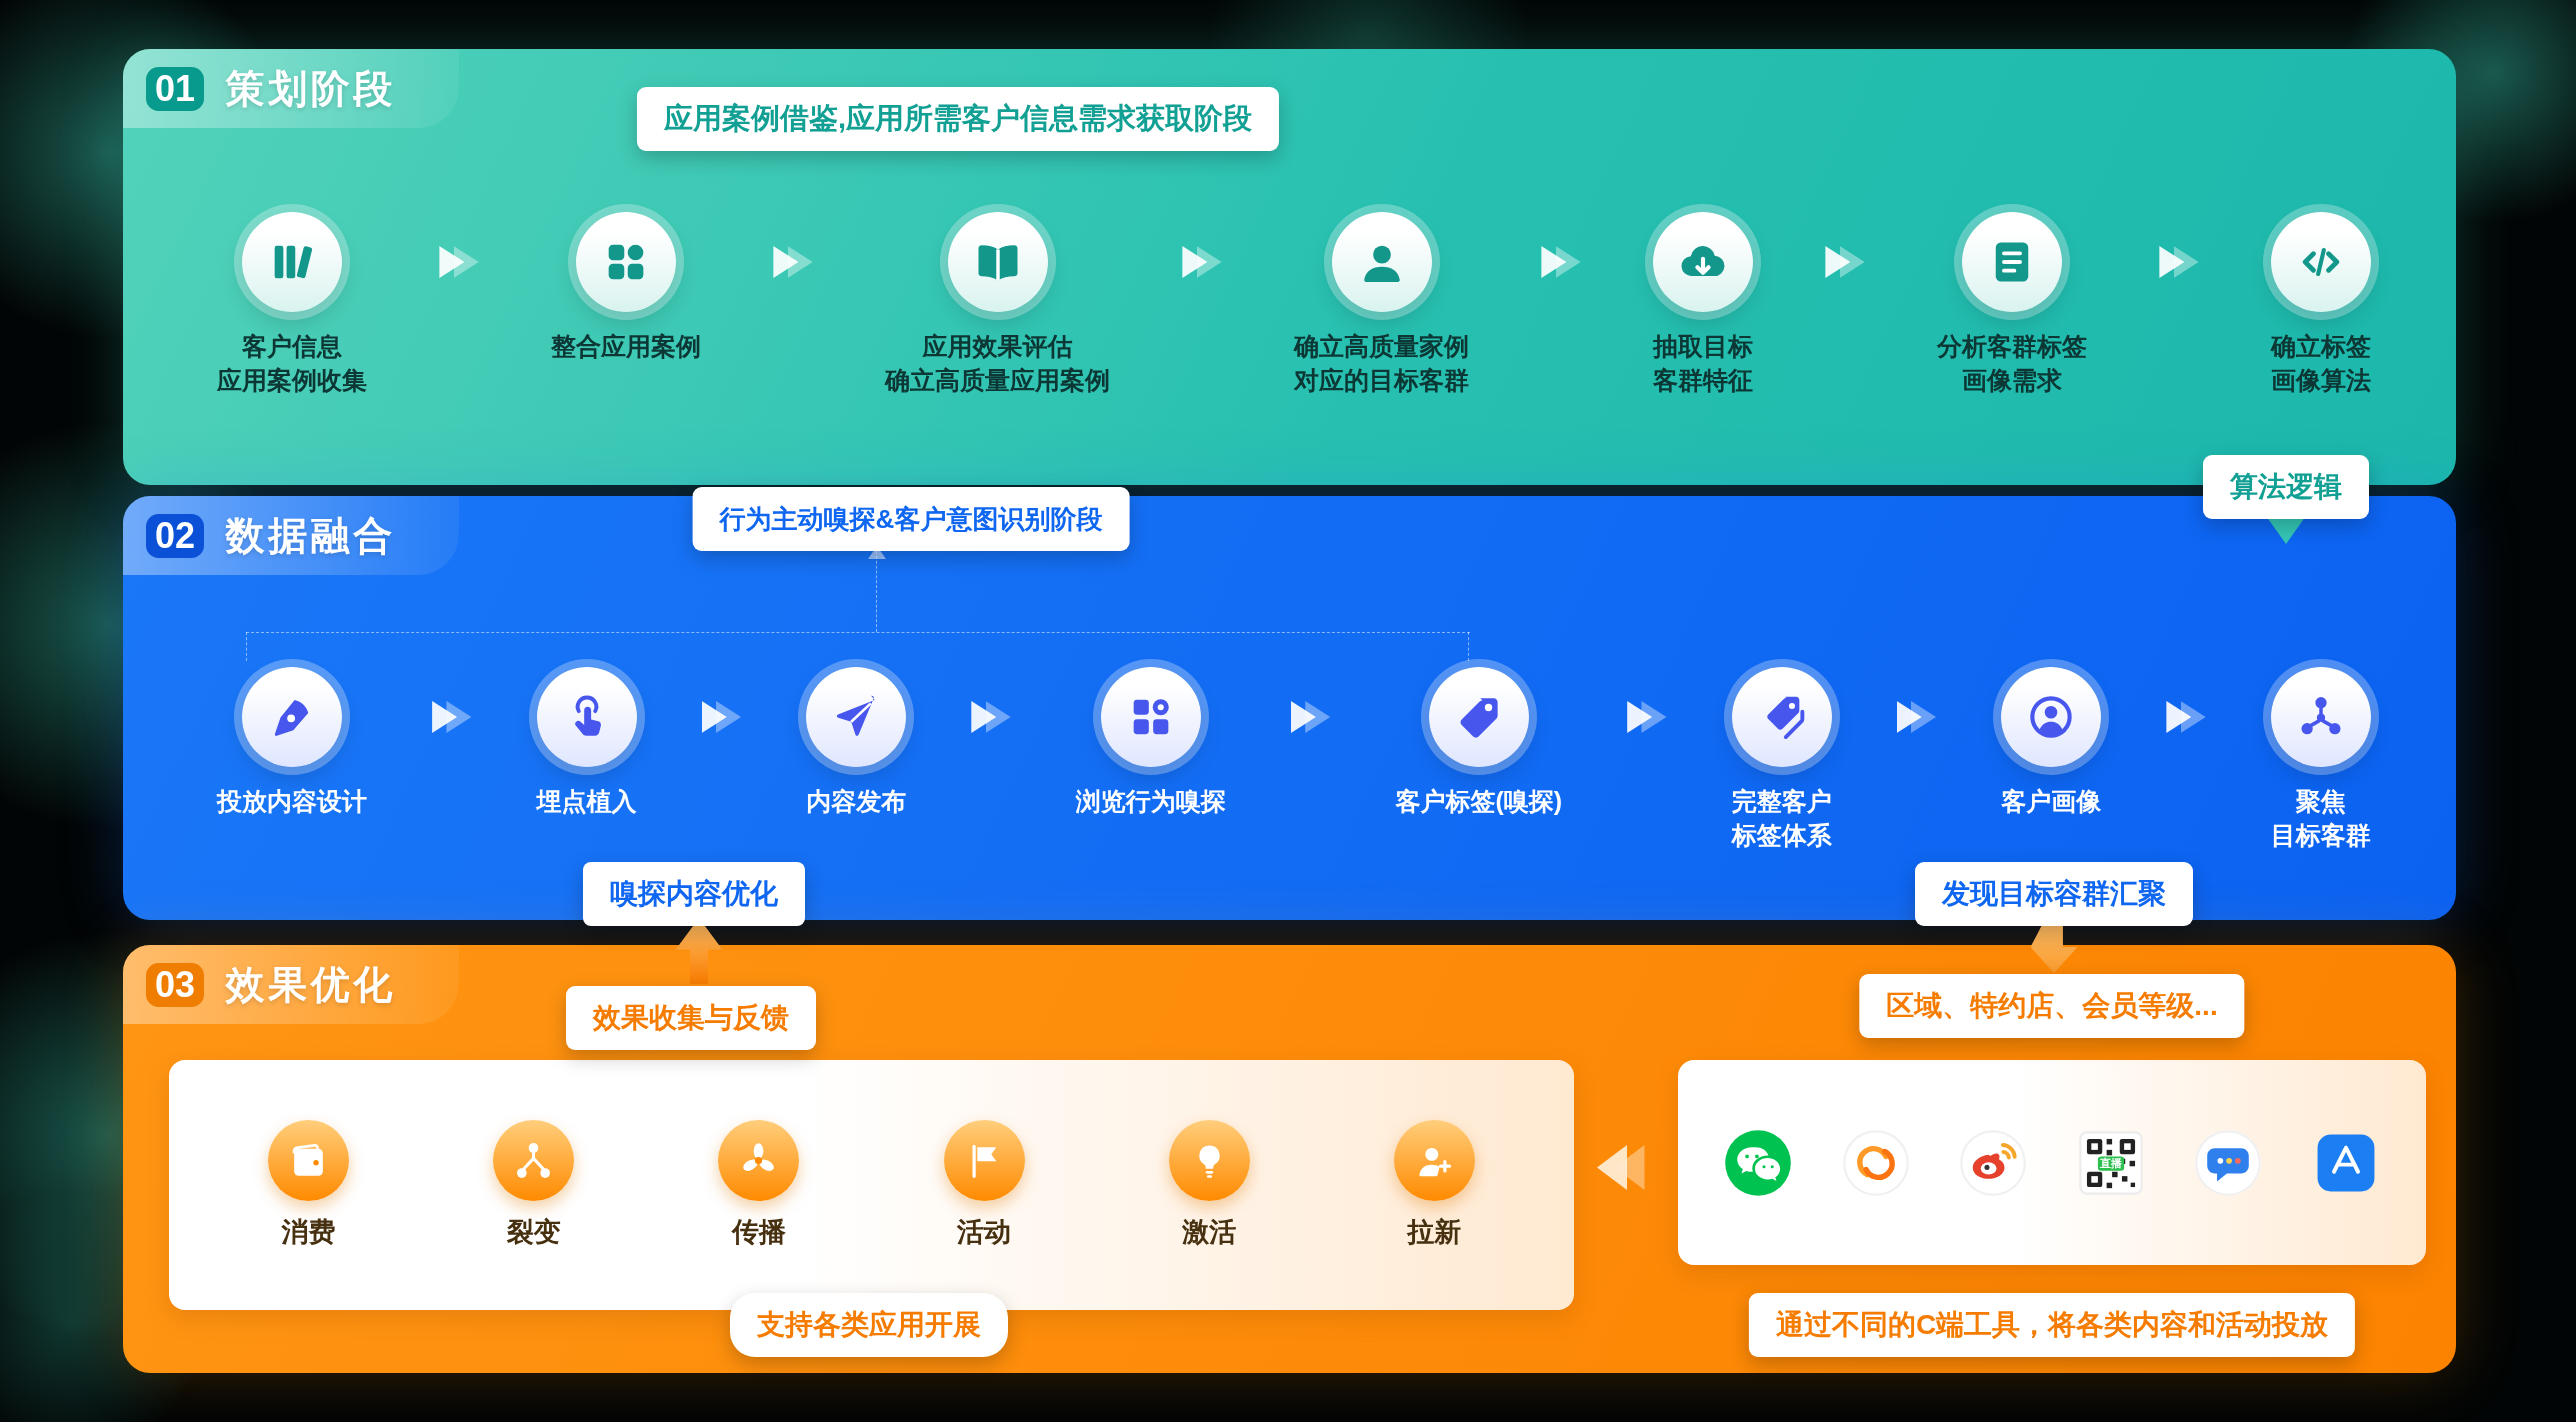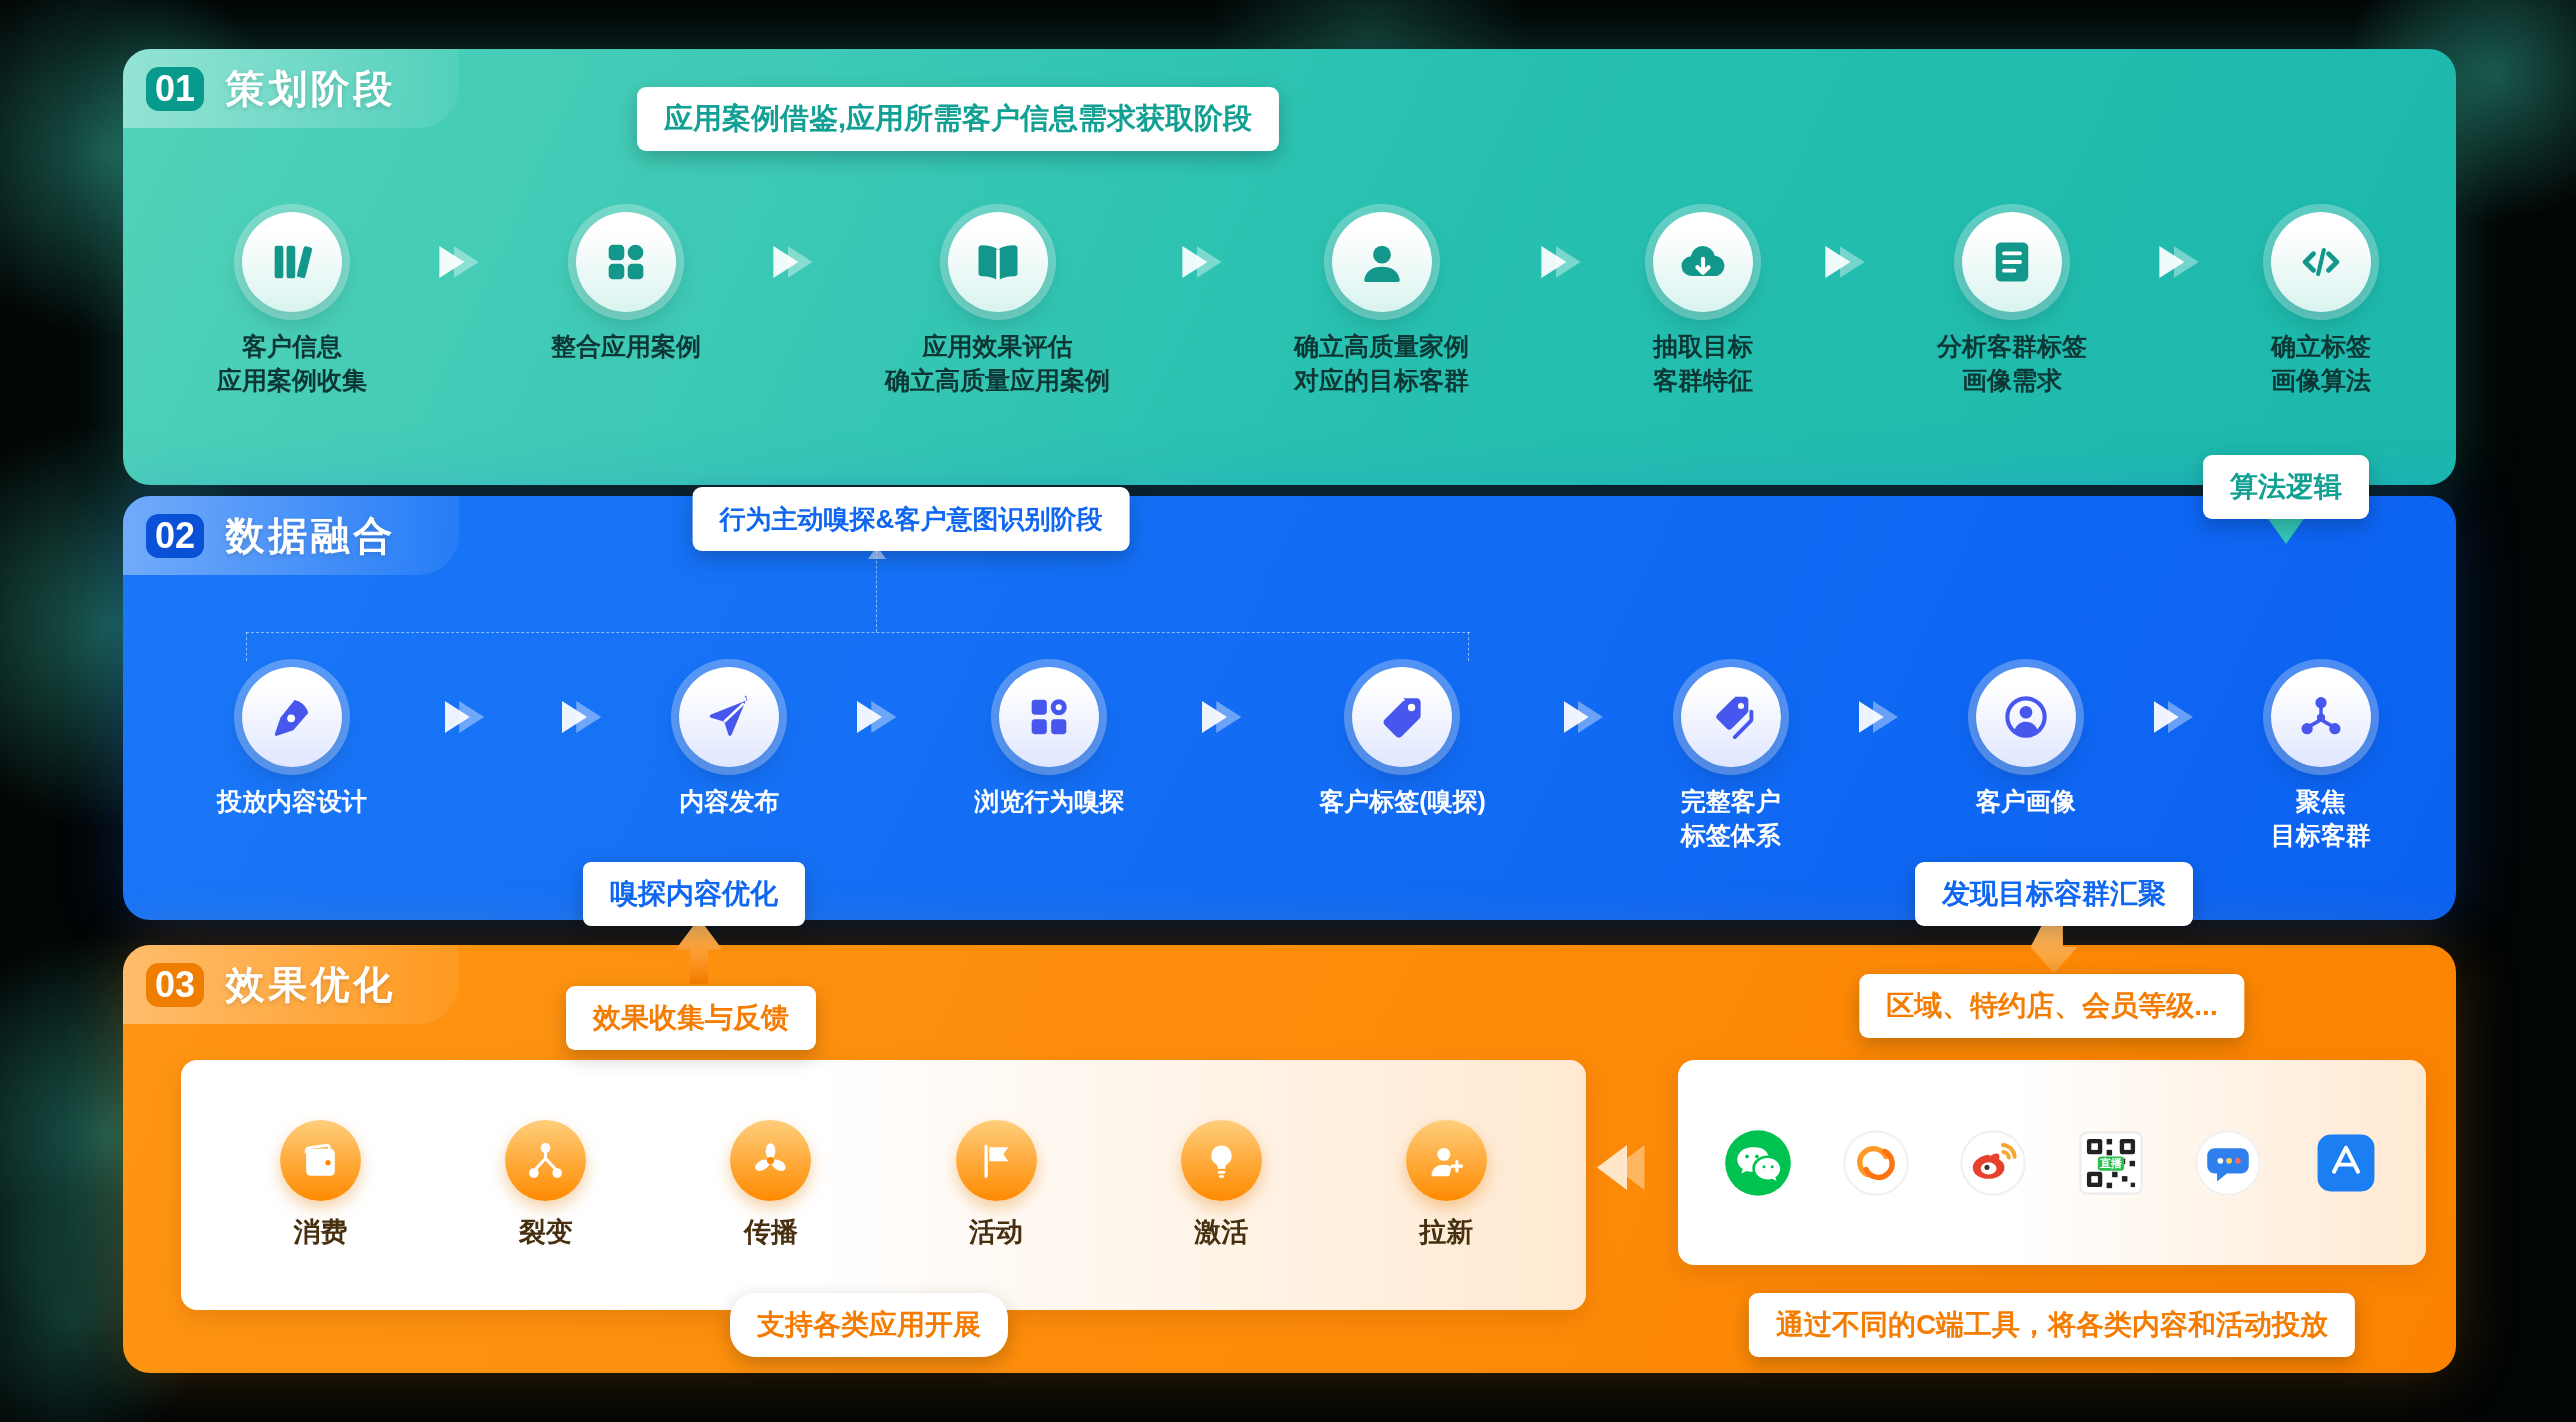--- a/index.html
+++ b/index.html
@@ -103,21 +103,21 @@
       clip-path:polygon(0 0,100% 0,50% 100%); }
   .a-algorithm { left:2286px; top:506px; }
   .a-feedback  { left:699px;  top:918px; }
   .a-cluster   { left:2054px; top:919px; }
 
   
   .panel { position:absolute; border-radius:16px;
            background:linear-gradient(90deg,#ffffff 45%,#ffe9d1);
            box-shadow:0 9px 23px rgba(140,60,0,.18); display:flex; align-items:center;
            justify-content:space-around; z-index:2; }
-  .left-panel  { left:46px;   top:115px; width:1405px; height:250px; padding:0 27px;margin-left:12px; }
+  .left-panel  { left:46px;   top:115px; width:1405px; height:250px; padding:0 27px; }
   .right-panel { left:1555px; top:115px; width:748px;  height:205px; padding:0 21.5px; }
 
   .activity { display:flex; flex-direction:column; align-items:center; }
   .activity-circle { width:81px; height:81px; border-radius:50%; flex:none;
                      background:linear-gradient(180deg,#ffce7c,#ff8a00);
                      box-shadow:0 7.2px 16px rgba(224,122,0,.35);
                      display:flex; align-items:center; justify-content:center; }
   .activity-circle svg { width:43px; height:43px; }
   .activity-label { margin-top:12.5px; font-size:27px; font-weight:bold; color:#463010; }
 
@@ -266,20 +266,29 @@
             <svg viewBox="0 0 24 24" fill="currentColor">
               <path d="M13.2 4.2c2.8.6 5.4 2.7 6.3 5.9l-6.9 8-7.6 2.6a.7.7 0 0 1-.9-.9l2.6-7.6z"></path>
               <circle cx="11.6" cy="12.6" r="1.8" fill="#ffffff"></circle>
             </svg>
           </div>
           <div class="step-label">投放内容设计</div>
         </div>
         <div class="flow-arrow">
           <span class="ch ch1"></span>
           <span class="ch ch2"></span>
+        </div>
+        <div class="step">
+          <div class="step-circle">
+            <svg viewBox="0 0 24 24" fill="currentColor">
+              <path d="M8.2 9.3a4.3 4.3 0 1 1 7.6 0" fill="none" stroke="currentColor" stroke-width="1.8" stroke-linecap="round"></path>
+              <path d="M10.7 8.9c0-.9.7-1.6 1.6-1.6s1.6.7 1.6 1.6v4.2l3.3.9c.9.2 1.4 1.1 1.2 2l-.8 3.2c-.2.9-1 1.5-1.9 1.5h-4.1c-.6 0-1.2-.3-1.6-.8l-3-3.7a1.4 1.4 0 0 1 2-2l1.7 1.5z"></path>
+            </svg>
+          </div>
+          <div class="step-label">埋点植入</div>
         </div>
         <div class="flow-arrow">
           <span class="ch ch1"></span>
           <span class="ch ch2"></span>
         </div>
         <div class="step">
           <div class="step-circle">
             <svg viewBox="0 0 24 24" fill="currentColor">
               <path d="M20.6 4.1 3.7 10.9c-.7.3-.7 1.3.1 1.5l6 1.8 1.9 5.9c.2.8 1.2.8 1.5.1l7-16.8c.3-.7-.5-1.5-1.2-1.2z"></path>
               <path d="M9.8 14.2l9-8.5" stroke="#ffffff" stroke-width="1.2"></path>

